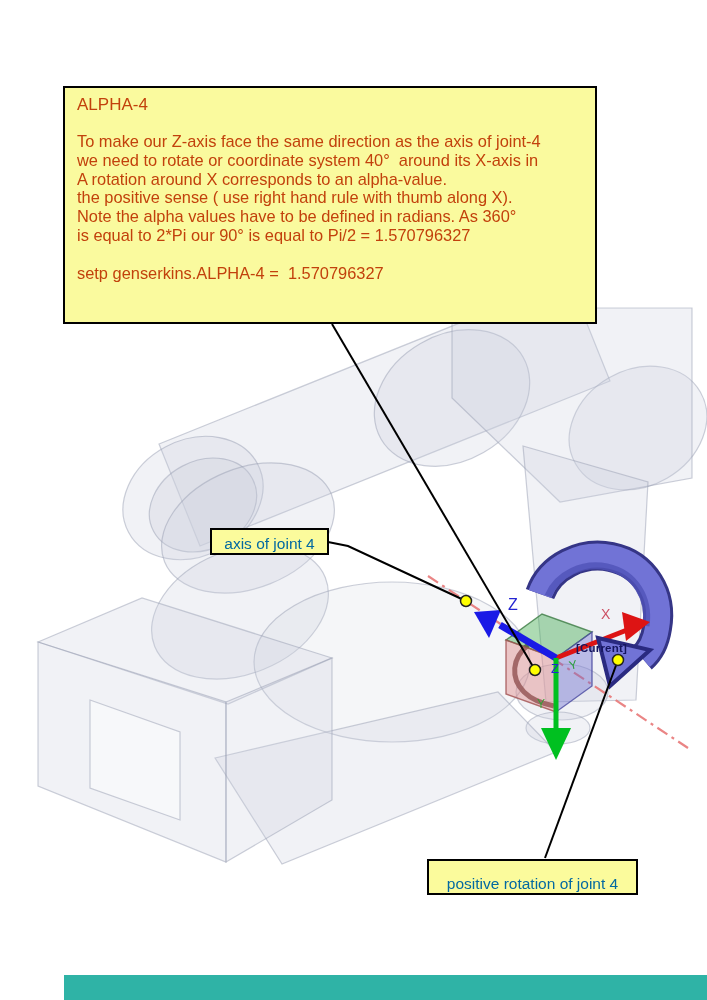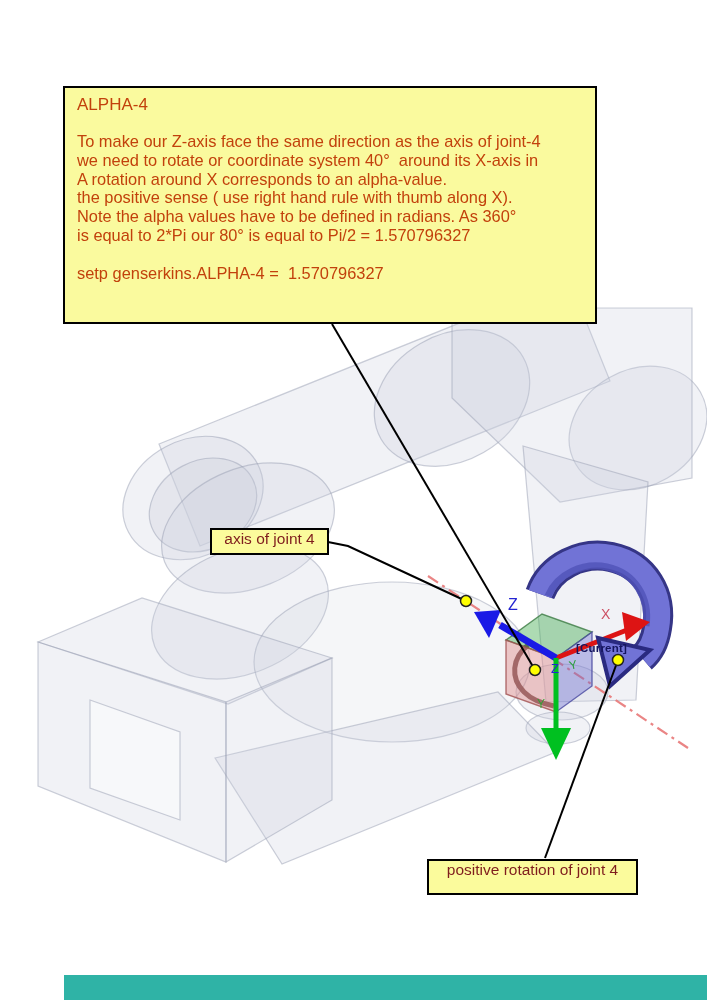--- a/index.html
+++ b/index.html
@@ -17,22 +17,22 @@
     padding:7px 12px 0 12px;color:#c2410c;
   }
   .note-title{font-size:17px;line-height:20px;}
   .note-body{margin-top:17px;}
   .note-line{font-size:16.4px;line-height:18.8px;white-space:pre;}
   .note-cmd{margin-top:19px;font-size:16.4px;white-space:pre;}
 
   
   .callout{
     position:absolute;background:#fbfb9c;border:2px solid #000;
-    box-sizing:border-box;color:#7f1d1d;white-space:nowrap;
-    display:flex;align-items:flex-start;justify-content:center;
+    box-sizing:border-box;color:#0369a1;white-space:nowrap;
+    display:flex;align-items:flex-end;justify-content:center;
   }
   .callout-axis{left:210px;top:528px;width:119px;height:27px;font-size:15.5px;}
   .callout-rot{left:427px;top:859px;width:211px;height:36px;font-size:15.5px;}
 
   
   .ax-label{position:absolute;font-weight:bold;}
   .lbl-z-main{left:508px;top:596px;font-size:16px;color:#2424d2;font-weight:normal;}
   .lbl-x-main{left:601px;top:606px;font-size:14px;color:#c42840;opacity:.8;font-weight:normal;}
   .lbl-z-small{left:551px;top:661px;font-size:13px;color:#2424d2;font-weight:normal;}
   .lbl-y-small{left:569px;top:658px;font-size:12px;color:#1d9c2c;font-weight:normal;transform:rotate(-12deg);opacity:.9;}
@@ -123,21 +123,21 @@
   </svg>
 
   <div class="note-box">
     <div class="note-title">ALPHA-4</div>
     <div class="note-body">
       <div class="note-line">To make our Z-axis face the same direction as the axis of joint-4</div>
       <div class="note-line">we need to rotate or coordinate system 40°  around its X-axis in</div>
       <div class="note-line">A rotation around X corresponds to an alpha-value.</div>
       <div class="note-line">the positive sense ( use right hand rule with thumb along X).</div>
       <div class="note-line">Note the alpha values have to be defined in radians. As 360°</div>
-      <div class="note-line">is equal to 2*Pi our 80° is equal to Pi/2 = 1.570796327</div>
+      <div class="note-line">is equal to 2*Pi our 90° is equal to Pi/2 = 1.570796327</div>
     </div>
     <div class="note-cmd">setp genserkins.ALPHA-4 =  1.570796327</div>
   </div>
 
   <div class="callout callout-axis">
     <span>axis of joint 4</span>
   </div>
   <div class="callout callout-rot">
     <span>positive rotation of joint 4</span>
   </div>

